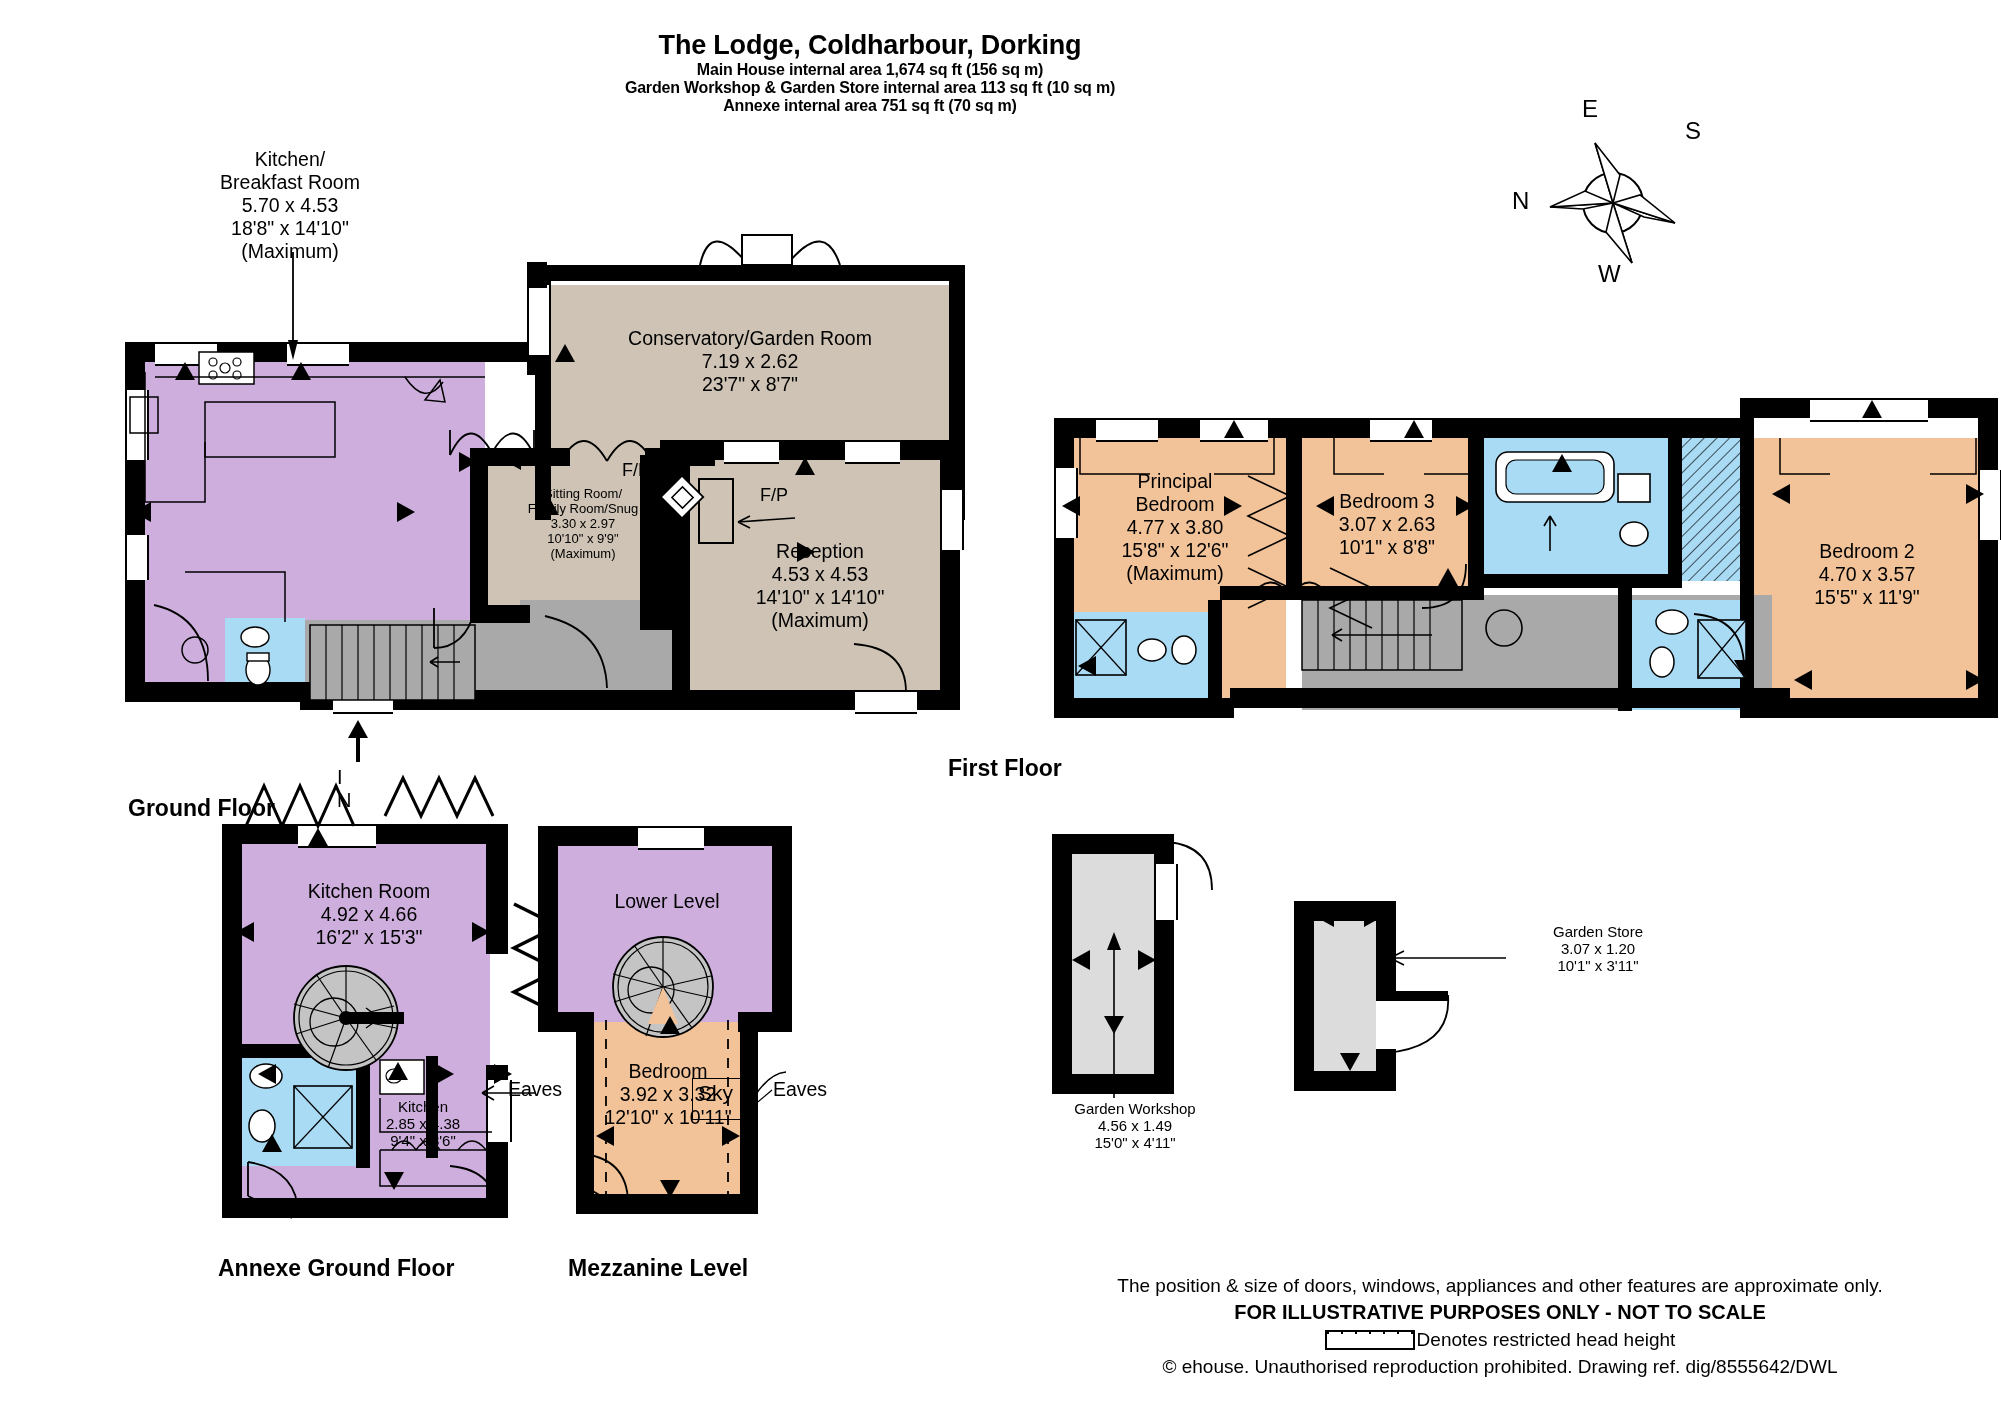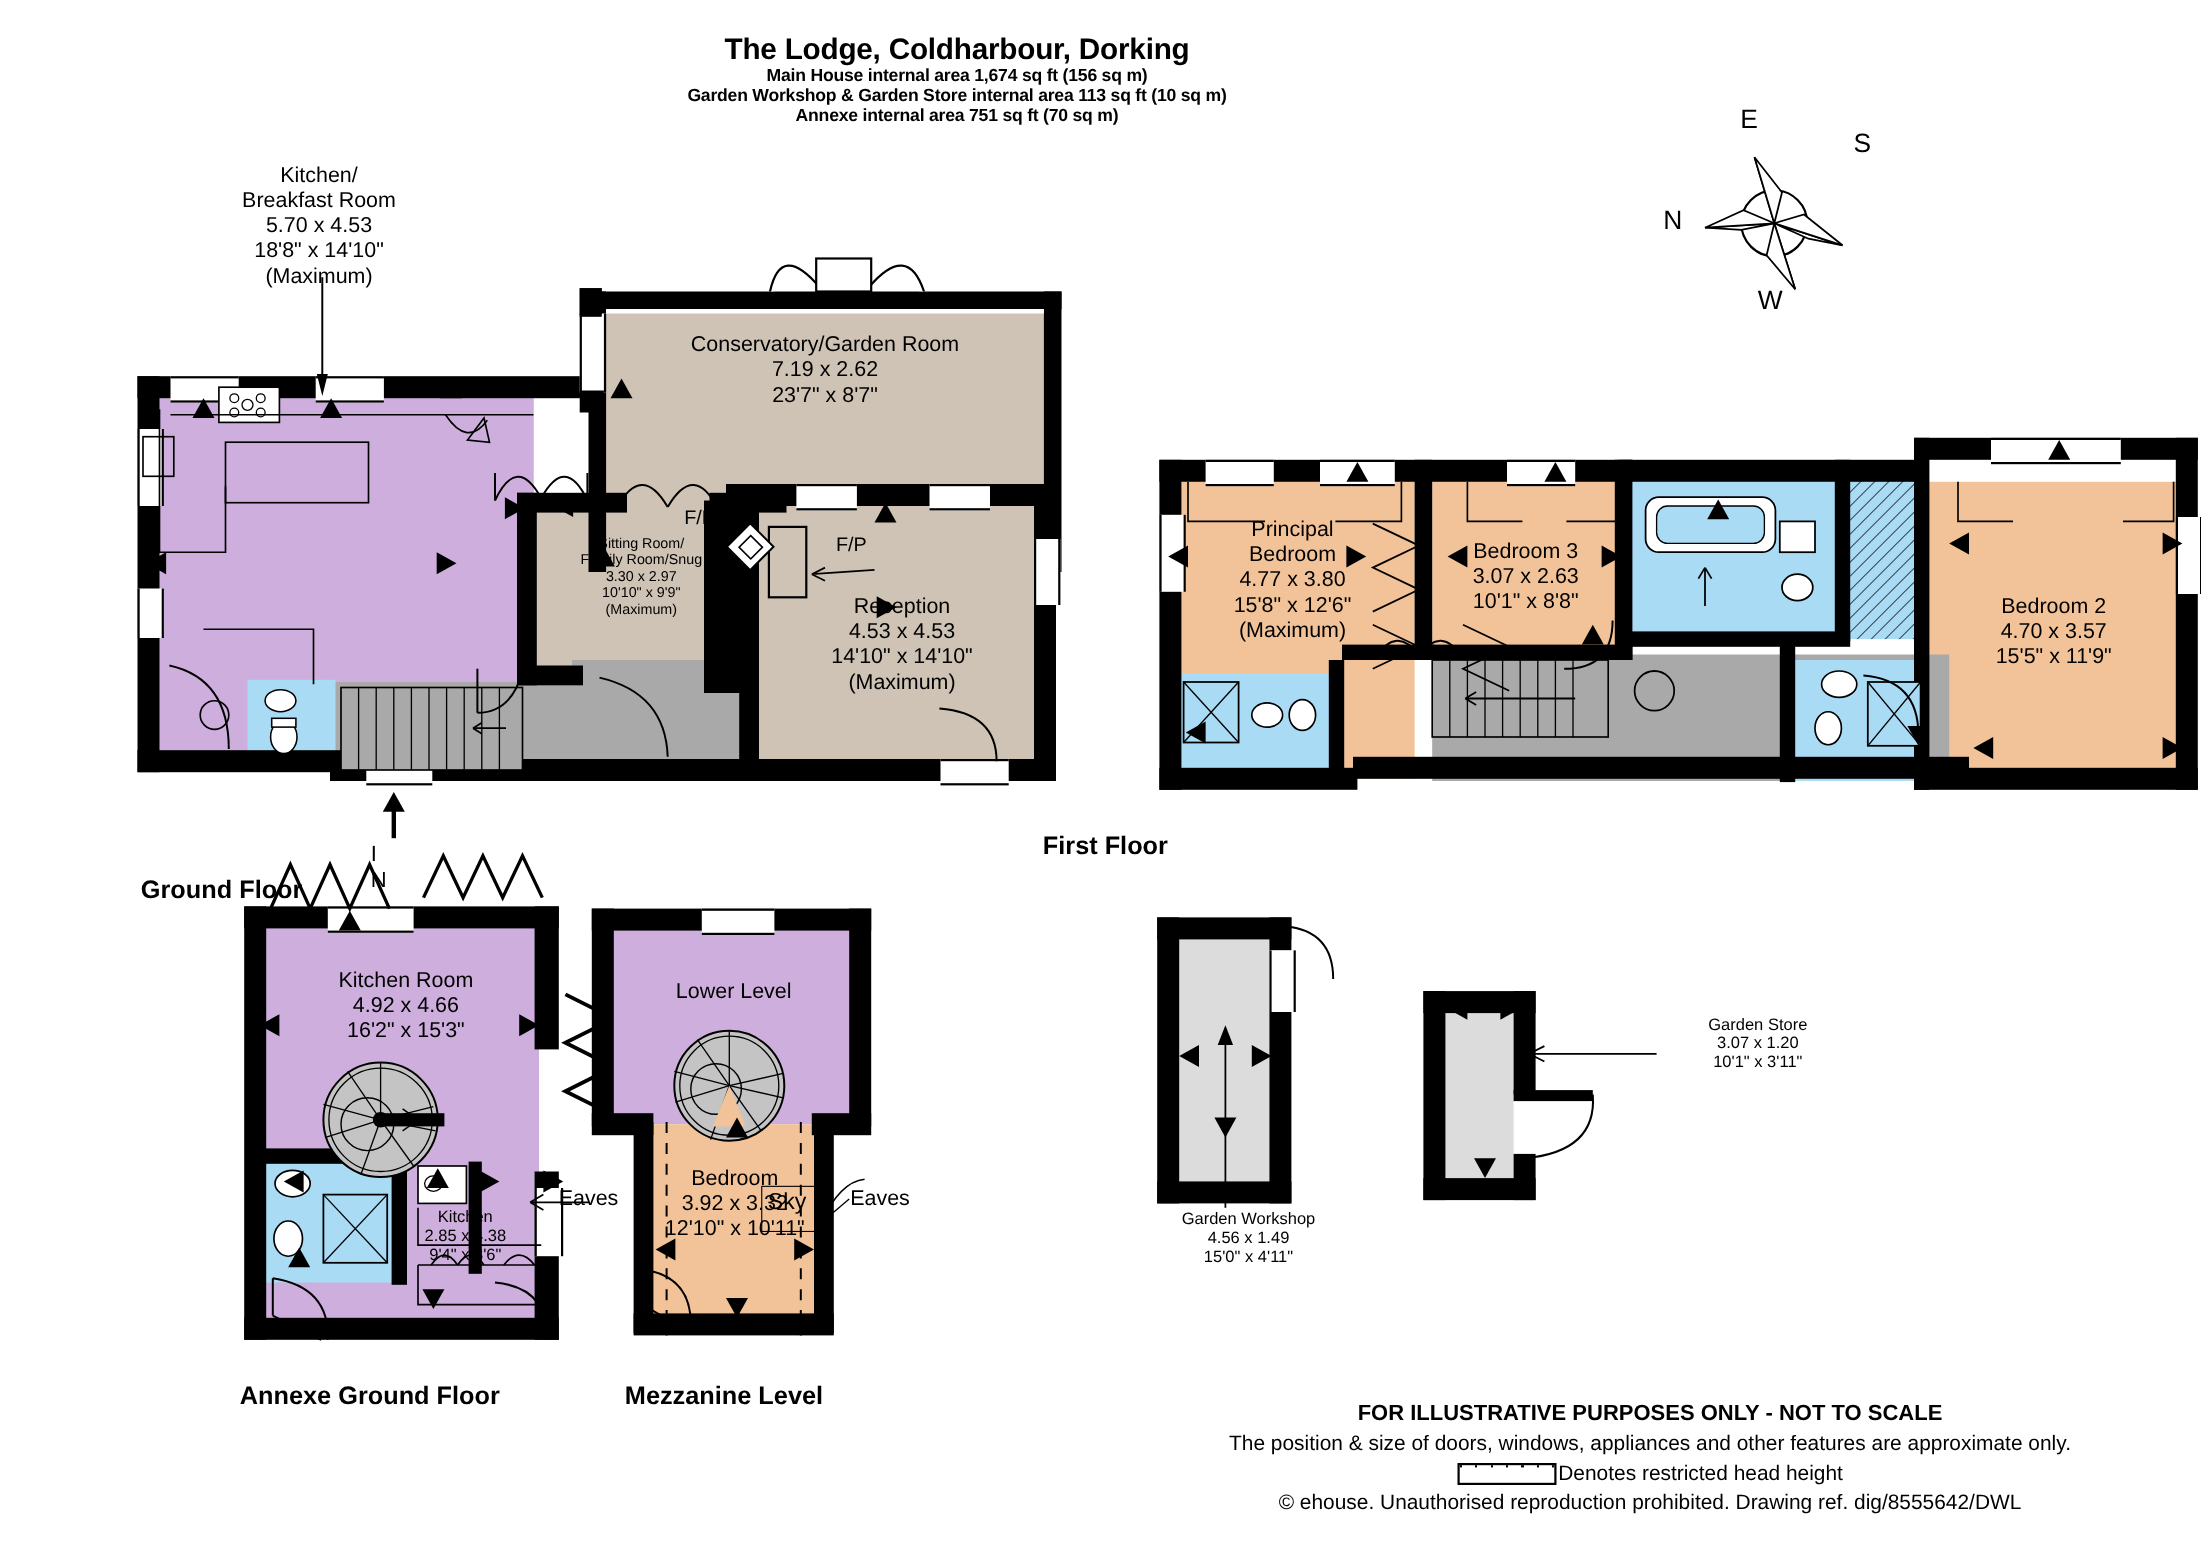--- a/index.html
+++ b/index.html
@@ -221,21 +221,21 @@
     <div>Breakfast Room</div>
     <div>5.70 x 4.53</div>
     <div>18'8" x 14'10"</div>
     <div>(Maximum)</div>
   </div>
   <svg style="left:288px;top:252px;" width="10" height="110" viewBox="0 0 10 110">
     <line x1="5" y1="0" x2="5" y2="92" stroke="#000" stroke-width="1.8"></line>
     <polygon points="5,108 0,88 10,88" fill="#000"></polygon>
   </svg>
 
-  <div class="abs roomlbl" style="left:580px;top:302px;width:340px;">
+  <div class="abs roomlbl" style="left:580px;top:327px;width:340px;">
     <div>Conservatory/Garden Room</div>
     <div>7.19 x 2.62</div>
     <div>23'7" x 8'7"</div>
   </div>
 
   <div class="abs roomlbl xs" style="left:488px;top:486px;width:190px;">
     <div>Sitting Room/</div>
     <div>Family Room/Snug</div>
     <div>3.30 x 2.97</div>
     <div>10'10" x 9'9"</div>
@@ -640,21 +640,21 @@
     <path d="M130,15 L14,15 M14,15 L28,8 M14,15 L28,22" stroke="#000" stroke-width="1.6" fill="none"></path>
   </svg>
   <div class="abs roomlbl sm" style="left:228px;top:78px;width:180px;">
     <div>Garden Store</div>
     <div>3.07 x 1.20</div>
     <div>10'1" x 3'11"</div>
   </div>
 </div>
 
 <div class="abs" style="left:1000px;top:1272px;width:1000px;">
+  <div class="foot">The position &amp; size of doors, windows, appliances and other features are approximate only.</div>
   <div class="foot footb">FOR ILLUSTRATIVE PURPOSES ONLY - NOT TO SCALE</div>
-  <div class="foot">The position &amp; size of doors, windows, appliances and other features are approximate only.</div>
   <div class="foot" style="display:flex;align-items:center;justify-content:center;gap:2px;">
     <span style="display:inline-block;width:86px;height:16px;border-top:2px solid #000;border-bottom:2px solid #000;border-left:2px solid #000;border-right:2px solid #000;background:
       repeating-linear-gradient(to right,#000 0 2px,transparent 2px 14px);background-position:0 0;background-size:100% 2px;background-repeat:repeat-x;"></span>
     <span>Denotes restricted head height</span>
   </div>
   <div class="foot">© ehouse. Unauthorised reproduction prohibited. Drawing ref. dig/8555642/DWL</div>
 </div>
 
 </body></html>

